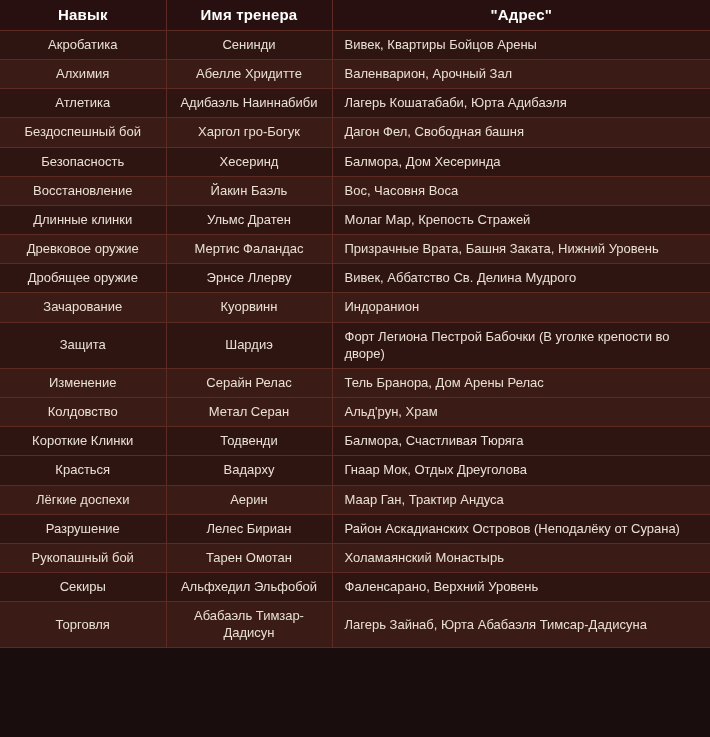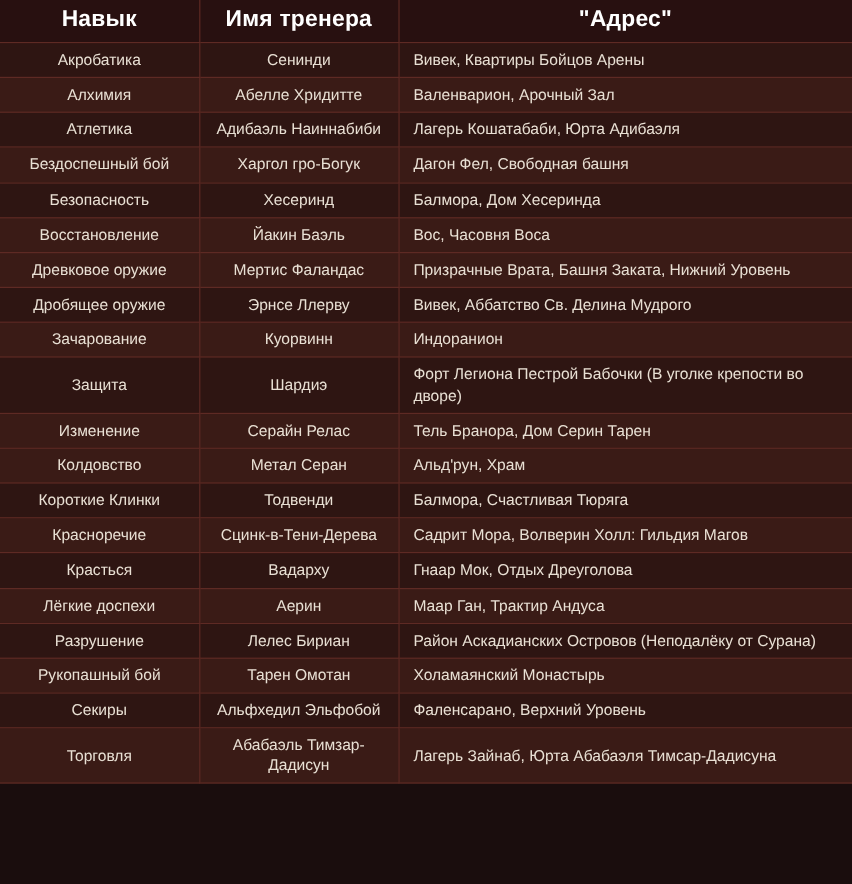--- a/index.html
+++ b/index.html
@@ -21,21 +21,21 @@
     font-size: 13px;
   }
   table.skills col.c0 { width: 166px; }
   table.skills col.c1 { width: 166px; }
   table.skills col.c2 { width: 378px; }
 
   thead th {
     background: #281010;
     color: #ffffff;
     font-weight: bold;
-    font-size: 19px;
+    font-size: 15px;
     text-align: center;
     padding: 6px 4px 7px 4px;
     border-right: 1px solid #5e2a24;
     border-bottom: 1px solid #5e2a24;
     letter-spacing: 0.2px;
   }
   thead th:last-child { border-right: none; }
 
   tbody td {
     border-right: 1px solid #5e2a24;
@@ -94,20 +94,25 @@
     <tr class="odd">
       <td class="col-skill">Безопасность</td>
       <td class="col-trainer">Хесеринд</td>
       <td class="col-addr">Балмора, Дом Хесеринда</td>
     </tr>
     <tr class="even">
       <td class="col-skill">Восстановление</td>
       <td class="col-trainer">Йакин Баэль</td>
       <td class="col-addr">Вос, Часовня Воса</td>
     </tr>
+    <tr class="odd">
+      <td class="col-skill">Длинные клинки</td>
+      <td class="col-trainer">Ульмс Дратен</td>
+      <td class="col-addr">Молаг Мар, Крепость Стражей</td>
+    </tr>
     <tr class="even">
       <td class="col-skill">Древковое оружие</td>
       <td class="col-trainer">Мертис Фаландас</td>
       <td class="col-addr">Призрачные Врата, Башня Заката, Нижний Уровень</td>
     </tr>
     <tr class="odd">
       <td class="col-skill">Дробящее оружие</td>
       <td class="col-trainer">Эрнсе Ллерву</td>
       <td class="col-addr">Вивек, Аббатство Св. Делина Мудрого</td>
     </tr>
@@ -117,36 +122,31 @@
       <td class="col-addr">Индоранион</td>
     </tr>
     <tr class="odd">
       <td class="col-skill">Защита</td>
       <td class="col-trainer">Шардиэ</td>
       <td class="col-addr">Форт Легиона Пестрой Бабочки (В уголке крепости во дворе)</td>
     </tr>
     <tr class="even">
       <td class="col-skill">Изменение</td>
       <td class="col-trainer">Серайн Релас</td>
-      <td class="col-addr">Тель Бранора, Дом Серин Тарен</td>
+      <td class="col-addr">Тель Бранора, Дом Арены Релас</td>
     </tr>
     <tr class="even">
       <td class="col-skill">Колдовство</td>
       <td class="col-trainer">Метал Серан</td>
       <td class="col-addr">Альд'рун, Храм</td>
     </tr>
     <tr class="odd">
       <td class="col-skill">Короткие Клинки</td>
       <td class="col-trainer">Тодвенди</td>
       <td class="col-addr">Балмора, Счастливая Тюряга</td>
-    </tr>
-    <tr class="even">
-      <td class="col-skill">Красноречие</td>
-      <td class="col-trainer">Сцинк-в-Тени-Дерева</td>
-      <td class="col-addr">Садрит Мора, Волверин Холл: Гильдия Магов</td>
     </tr>
     <tr class="odd">
       <td class="col-skill">Красться</td>
       <td class="col-trainer">Вадарху</td>
       <td class="col-addr">Гнаар Мок, Отдых Дреуголова</td>
     </tr>
     <tr class="even">
       <td class="col-skill">Лёгкие доспехи</td>
       <td class="col-trainer">Аерин</td>
       <td class="col-addr">Маар Ган, Трактир Андуса</td>

